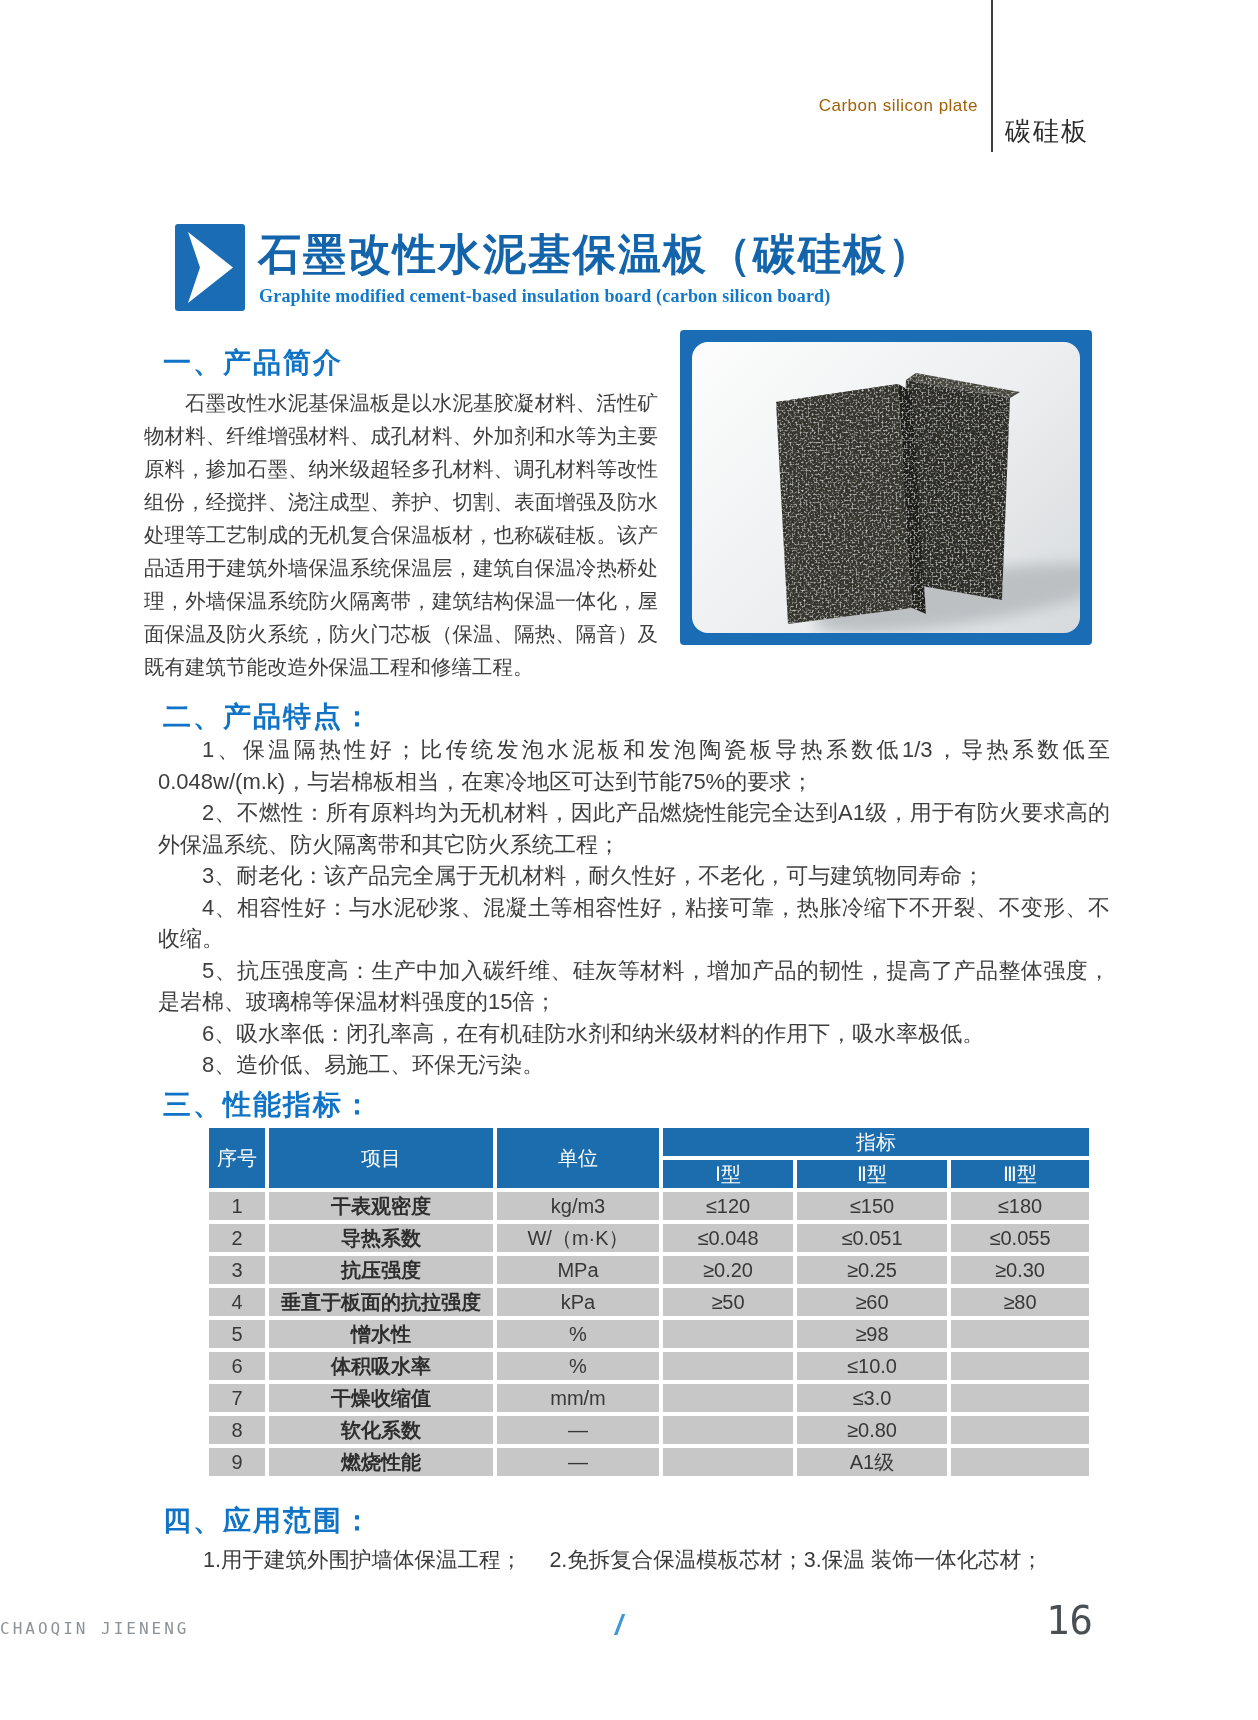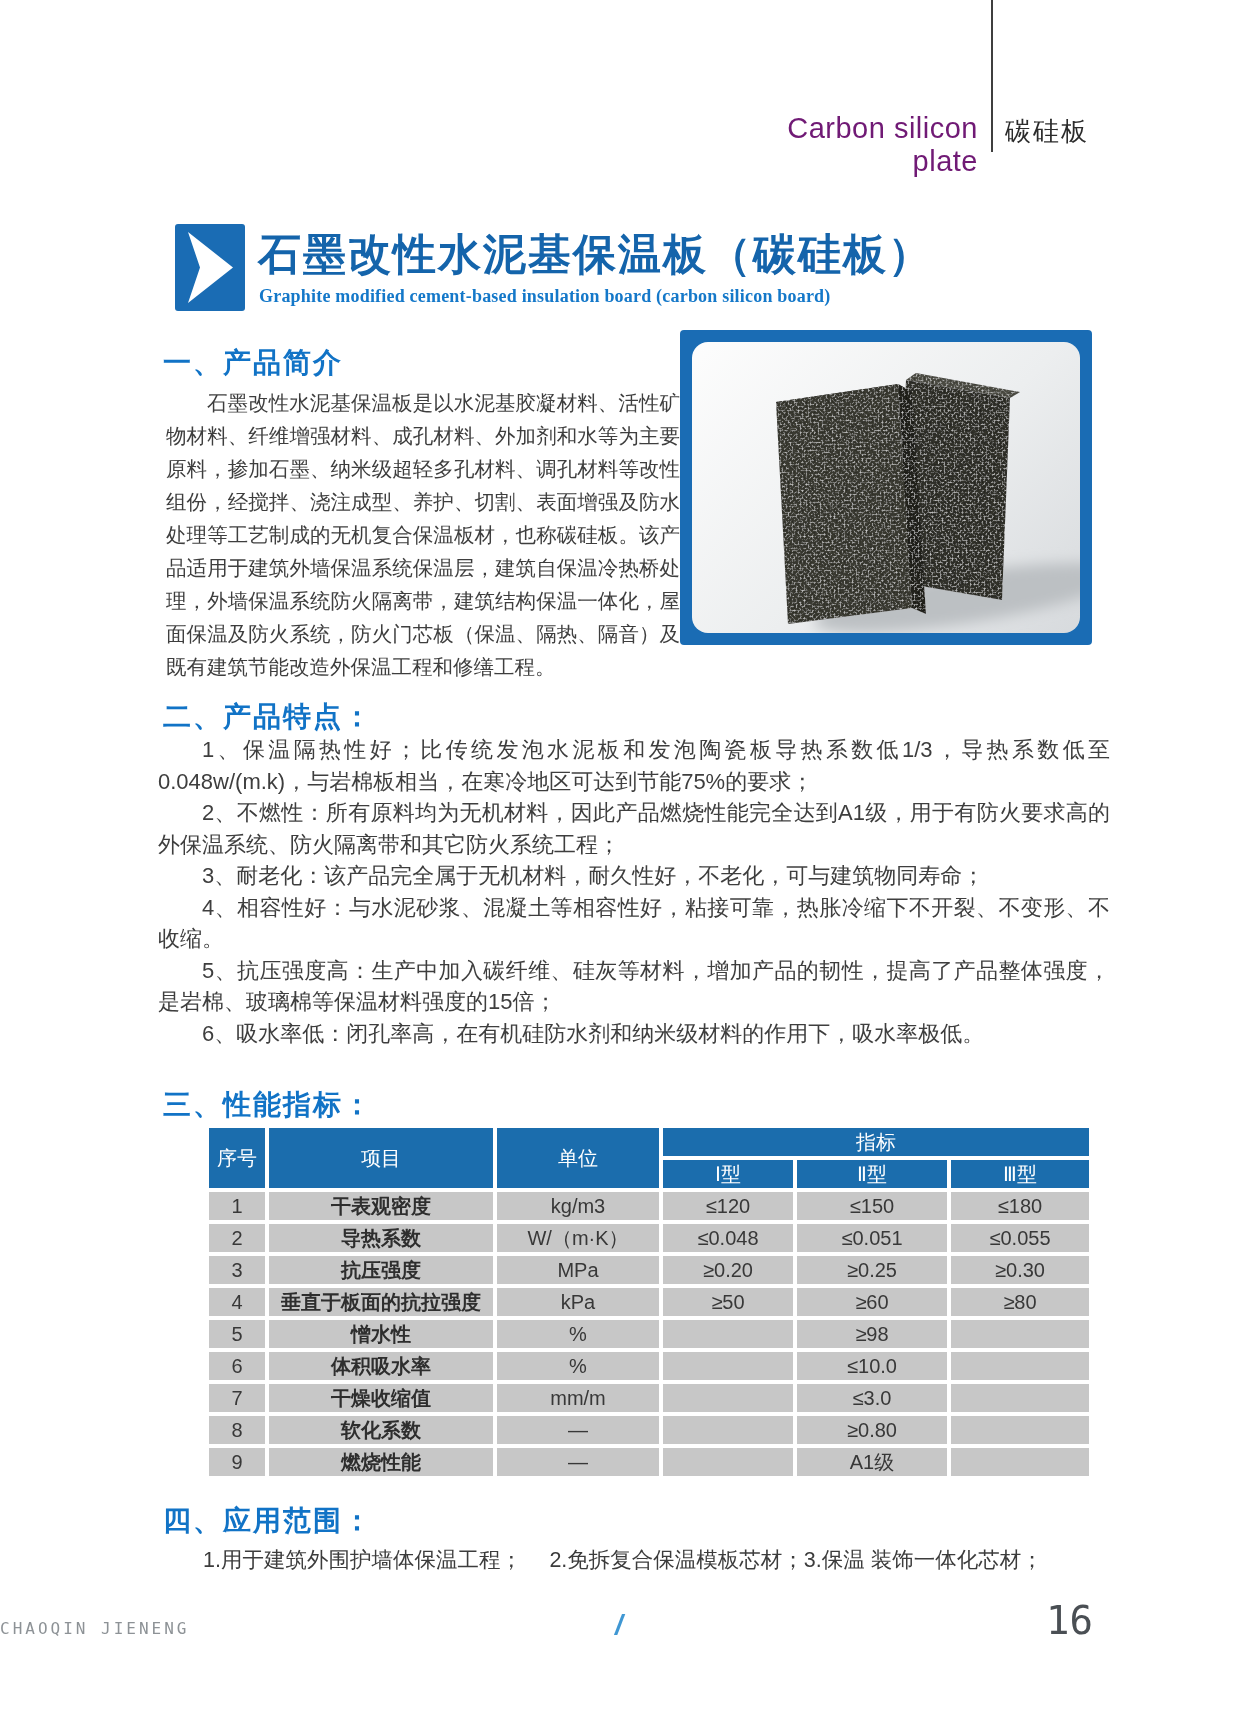--- a/index.html
+++ b/index.html
@@ -3,22 +3,22 @@
 <meta charset="utf-8">
 <style>
   html,body { margin:0; padding:0; background:#ffffff; }
   .page {
     position:relative; width:1258px; height:1720px; margin:0 auto;
     background:#ffffff; overflow:hidden;
     font-family:"Liberation Sans", sans-serif; color:#3d3d3d;
   }
 
   
-  .tr-en  { position:absolute; top:112px; left:720px; width:258px; text-align:right;
-            font-size:29px; color:#701a75; letter-spacing:0.5px; }
+  .tr-en  { position:absolute; top:96px; left:720px; width:258px; text-align:right;
+            font-size:17px; color:#a16207; letter-spacing:0.5px; }
   .tr-line{ position:absolute; top:0; left:991px; width:2px; height:152px; background:#3f3f3f; }
   .tr-zh  { position:absolute; top:114px; left:1005px; font-size:26px; color:#2b2b2b; letter-spacing:2px; }
 
   
   .arrow-box { position:absolute; top:224px; left:175px; width:70px; height:87px;
                background:#1a6cb4; border-radius:3px; }
   .arrow-box svg { position:absolute; inset:0; }
   .main-title { position:absolute; top:226px; left:258px; width:860px;
                 font-size:43px; font-weight:bold; color:#1464ab; letter-spacing:2px;
                 font-family:"Liberation Sans", sans-serif; white-space:nowrap; }
@@ -27,21 +27,21 @@
 
   
   .sec-heading { position:absolute; font-family:"Liberation Serif", serif;
                  font-weight:bold; color:#1173c6; font-size:28px; letter-spacing:2px; }
   #h-intro { top:344px;  left:163px; }
   #h-feat  { top:698px;  left:163px; }
   #h-perf  { top:1086px; left:163px; }
   #h-app   { top:1502px; left:163px; }
 
   
-  .intro-body { position:absolute; top:386px; left:166px; width:514px;
+  .intro-body { position:absolute; top:386px; left:144px; width:514px;
                 font-size:20.5px; line-height:33px; text-align:justify;
                 text-indent:2em; color:#3e3e3e; }
 
   
   .product-frame { position:absolute; top:330px; left:680px; width:412px; height:315px;
                    background:#1a6cb4; border-radius:4px; }
   .product-inner { position:absolute; inset:12px; border-radius:16px; overflow:hidden;
                    background:linear-gradient(135deg,#fdfdfd 0%,#eceeef 55%,#d7dadd 100%); }
   .product-inner svg { display:block; width:100%; height:100%; }
 
@@ -129,20 +129,21 @@
   </div>
 
   <div class="sec-heading" id="h-feat">二、产品特点：</div>
   <ul class="features-list">
       <li>1、保温隔热性好；比传统发泡水泥板和发泡陶瓷板导热系数低1/3，导热系数低至0.048w/(m.k)，与岩棉板相当，在寒冷地区可达到节能75%的要求；</li>
       <li>2、不燃性：所有原料均为无机材料，因此产品燃烧性能完全达到A1级，用于有防火要求高的外保温系统、防火隔离带和其它防火系统工程；</li>
       <li>3、耐老化：该产品完全属于无机材料，耐久性好，不老化，可与建筑物同寿命；</li>
       <li>4、相容性好：与水泥砂浆、混凝土等相容性好，粘接可靠，热胀冷缩下不开裂、不变形、不收缩。</li>
       <li>5、抗压强度高：生产中加入碳纤维、硅灰等材料，增加产品的韧性，提高了产品整体强度，是岩棉、玻璃棉等保温材料强度的15倍；</li>
       <li>6、吸水率低：闭孔率高，在有机硅防水剂和纳米级材料的作用下，吸水率极低。</li>
+      <li>8、造价低、易施工、环保无污染。</li>
     </ul>
 
   <div class="sec-heading" id="h-perf">三、性能指标：</div>
   <table class="perf-table">
     <colgroup>
       <col class="col-no">
         <col class="col-item">
         <col class="col-unit">
       <col class="col-t1">
         <col class="col-t2">

